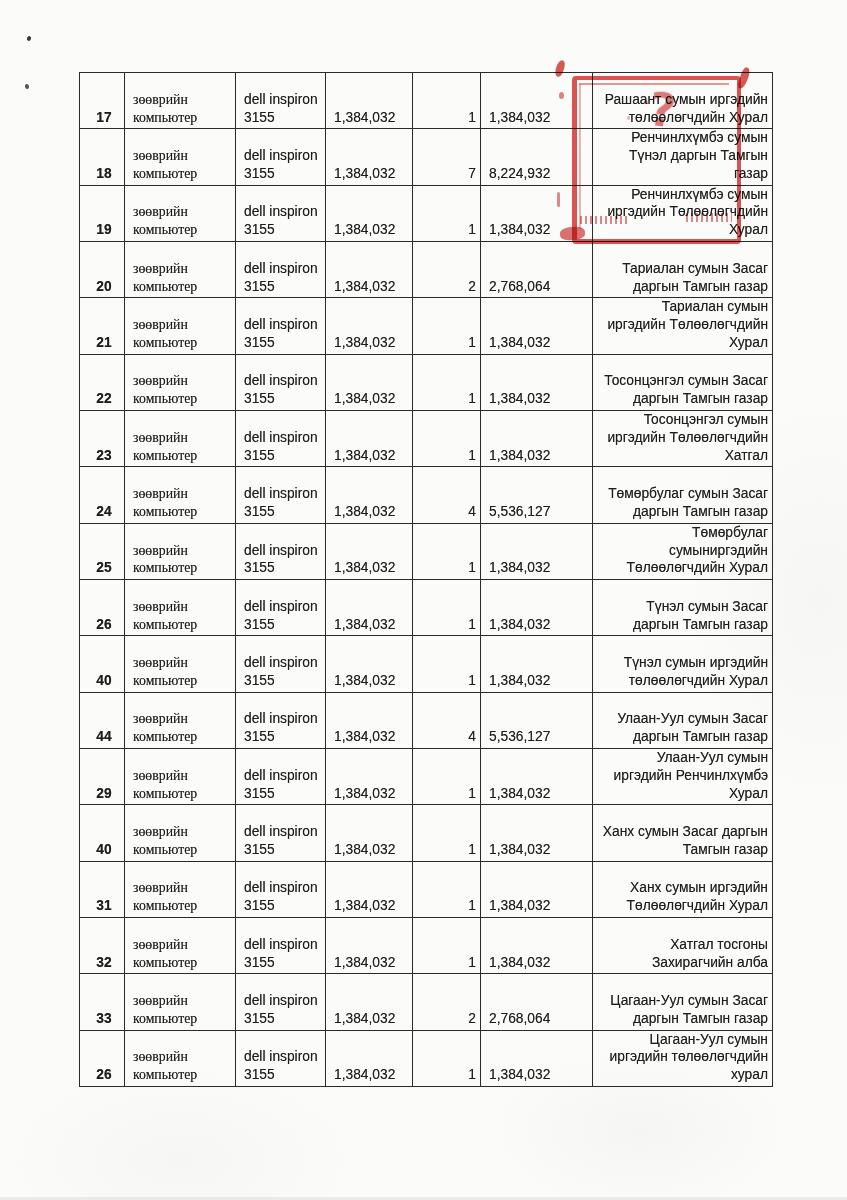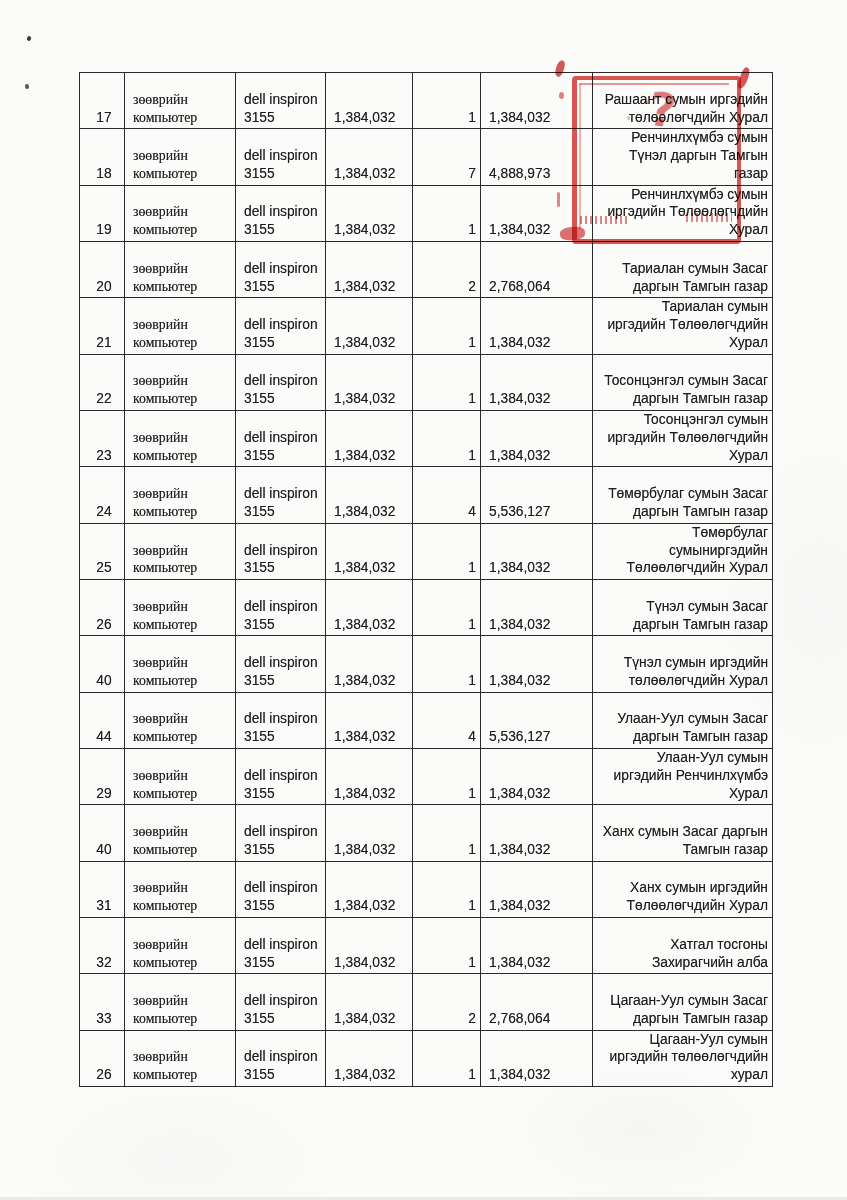--- a/index.html
+++ b/index.html
@@ -17,21 +17,21 @@
   .speck.s1{left:27px;top:36px;width:4px;height:5px;transform:rotate(20deg);}
   .speck.s2{left:25px;top:84px;width:4px;height:5px;transform:rotate(-15deg);opacity:.85;}
 
   table.doc{position:absolute;left:79px;top:72px;width:693px;
     border-collapse:collapse;table-layout:fixed;}
   table.doc td{border:1.5px solid #2a2a2a;vertical-align:bottom;
     font-size:13.8px;line-height:17.8px;padding:0 4px 2px 8px;
     overflow:hidden;word-wrap:break-word;
     text-shadow:0 0 .4px rgba(25,25,25,.55);}
   table.doc tr{height:56.3px;}
-  td.c-no{text-align:center;padding:0 2px 3px 2px;}
+  td.c-no{text-align:center;padding:0 2px 3px 2px;font-weight:bold;}
   td.c-item{padding-left:9px;padding-right:4px;font-family:Liberation Serif, serif;}
   td.c-model{padding-left:7px;padding-right:10px;}
   td.c-price{vertical-align:middle;padding-left:9px;}
   td.c-qty{vertical-align:middle;text-align:right;padding-right:9px;}
   td.c-total{vertical-align:middle;padding-left:12px;}
   td.c-org{padding-left:7px;padding-right:6px;text-align:right;}
 
   
   .stamp{position:absolute;left:572px;top:76px;width:160px;height:159px;
     border:4px solid rgba(212,47,43,.82);border-left-width:5px;border-bottom-width:5px;
@@ -85,21 +85,21 @@
     <td class="c-total">1,384,032</td>
     <td class="c-org">Рашаант сумын иргэдийн төлөөлөгчдийн Хурал</td>
   </tr>
 
   <tr>
     <td class="c-no">18</td>
     <td class="c-item">зөөврийн компьютер</td>
     <td class="c-model">dell inspiron 3155</td>
     <td class="c-price">1,384,032</td>
     <td class="c-qty">7</td>
-    <td class="c-total">4,888,973</td>
+    <td class="c-total">8,224,932</td>
     <td class="c-org">Ренчинлхүмбэ сумын Түнэл даргын Тамгын газар</td>
   </tr>
 
   <tr>
     <td class="c-no">19</td>
     <td class="c-item">зөөврийн компьютер</td>
     <td class="c-model">dell inspiron 3155</td>
     <td class="c-price">1,384,032</td>
     <td class="c-qty">1</td>
     <td class="c-total">1,384,032</td>
@@ -136,21 +136,21 @@
     <td class="c-org">Тосонцэнгэл сумын Засаг даргын Тамгын газар</td>
   </tr>
 
   <tr>
     <td class="c-no">23</td>
     <td class="c-item">зөөврийн компьютер</td>
     <td class="c-model">dell inspiron 3155</td>
     <td class="c-price">1,384,032</td>
     <td class="c-qty">1</td>
     <td class="c-total">1,384,032</td>
-    <td class="c-org">Тосонцэнгэл сумын иргэдийн Төлөөлөгчдийн Хурал</td>
+    <td class="c-org">Тосонцэнгэл сумын иргэдийн Төлөөлөгчдийн Хатгал</td>
   </tr>
 
   <tr>
     <td class="c-no">24</td>
     <td class="c-item">зөөврийн компьютер</td>
     <td class="c-model">dell inspiron 3155</td>
     <td class="c-price">1,384,032</td>
     <td class="c-qty">4</td>
     <td class="c-total">5,536,127</td>
     <td class="c-org">Төмөрбулаг сумын Засаг даргын Тамгын газар</td>

